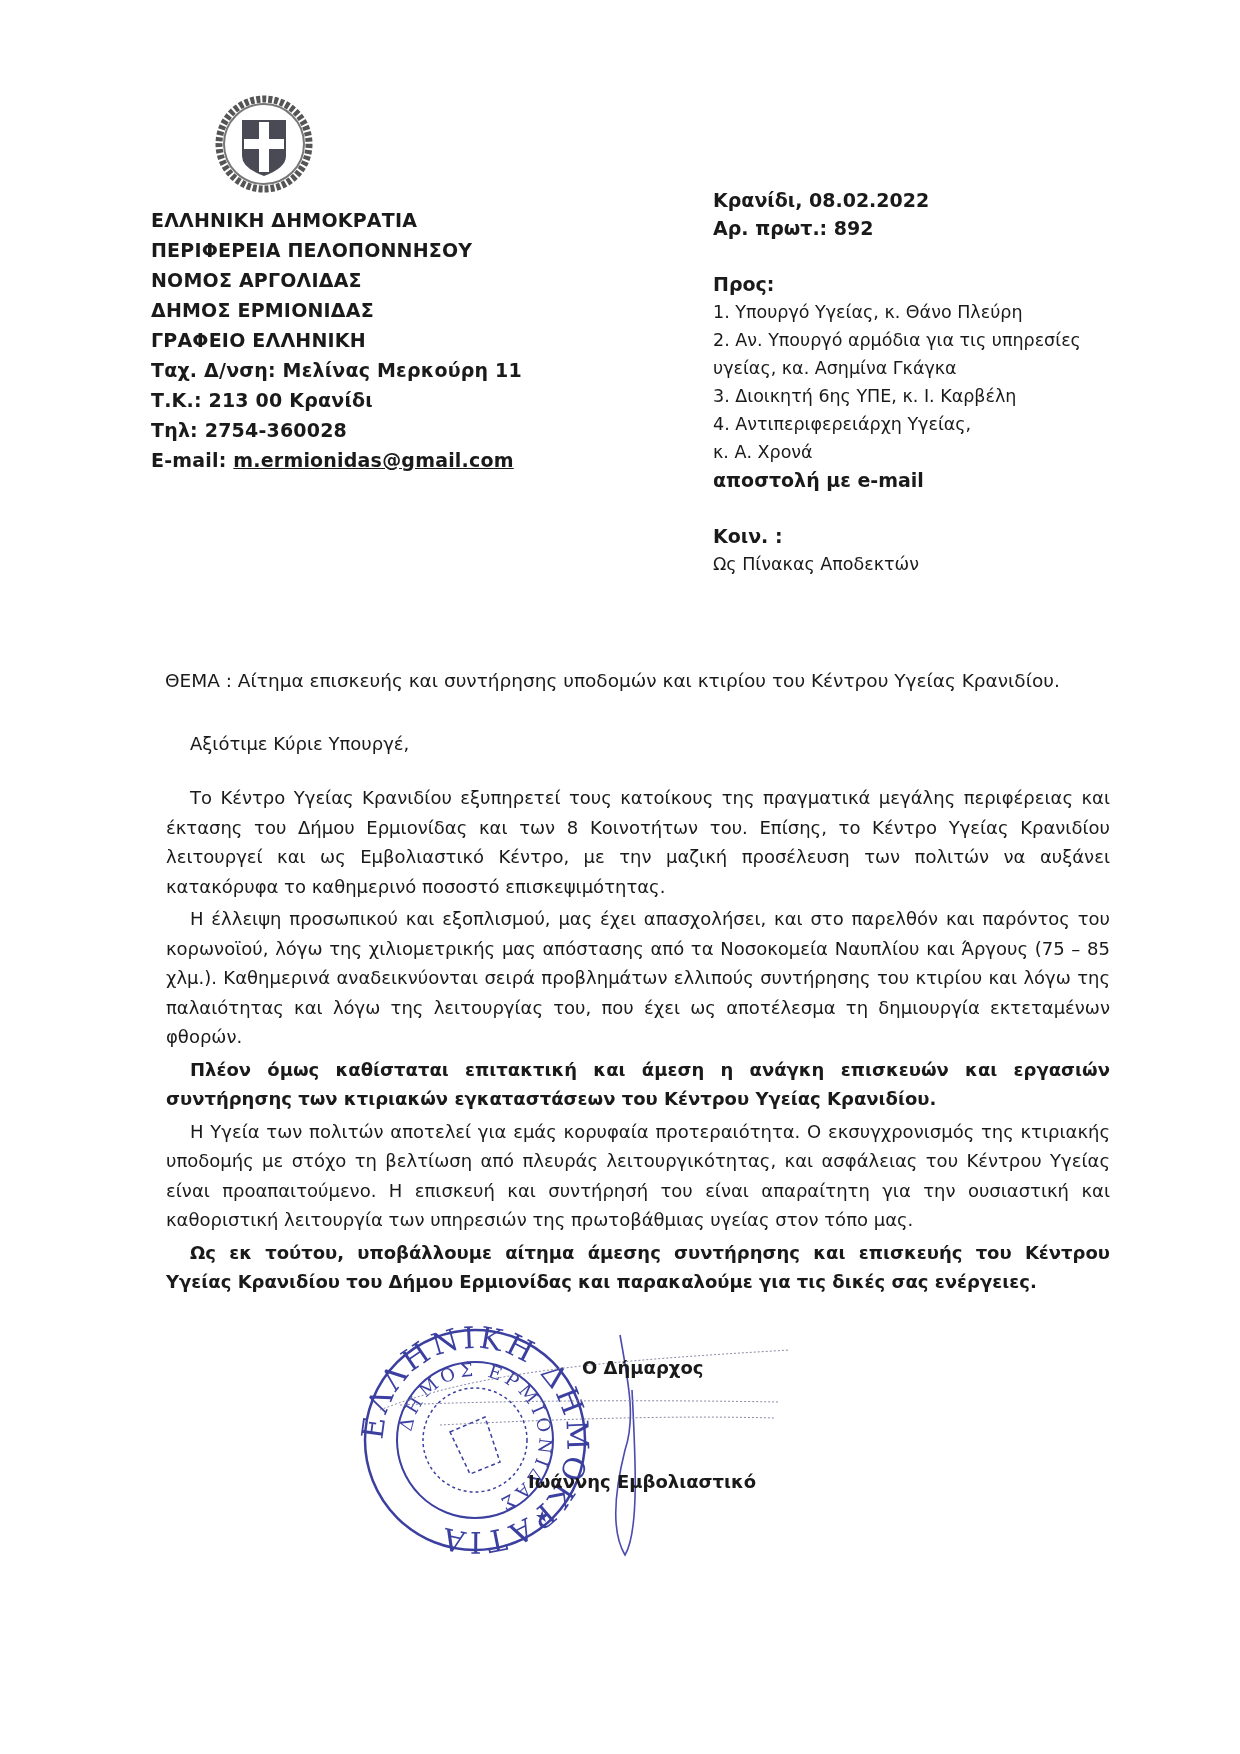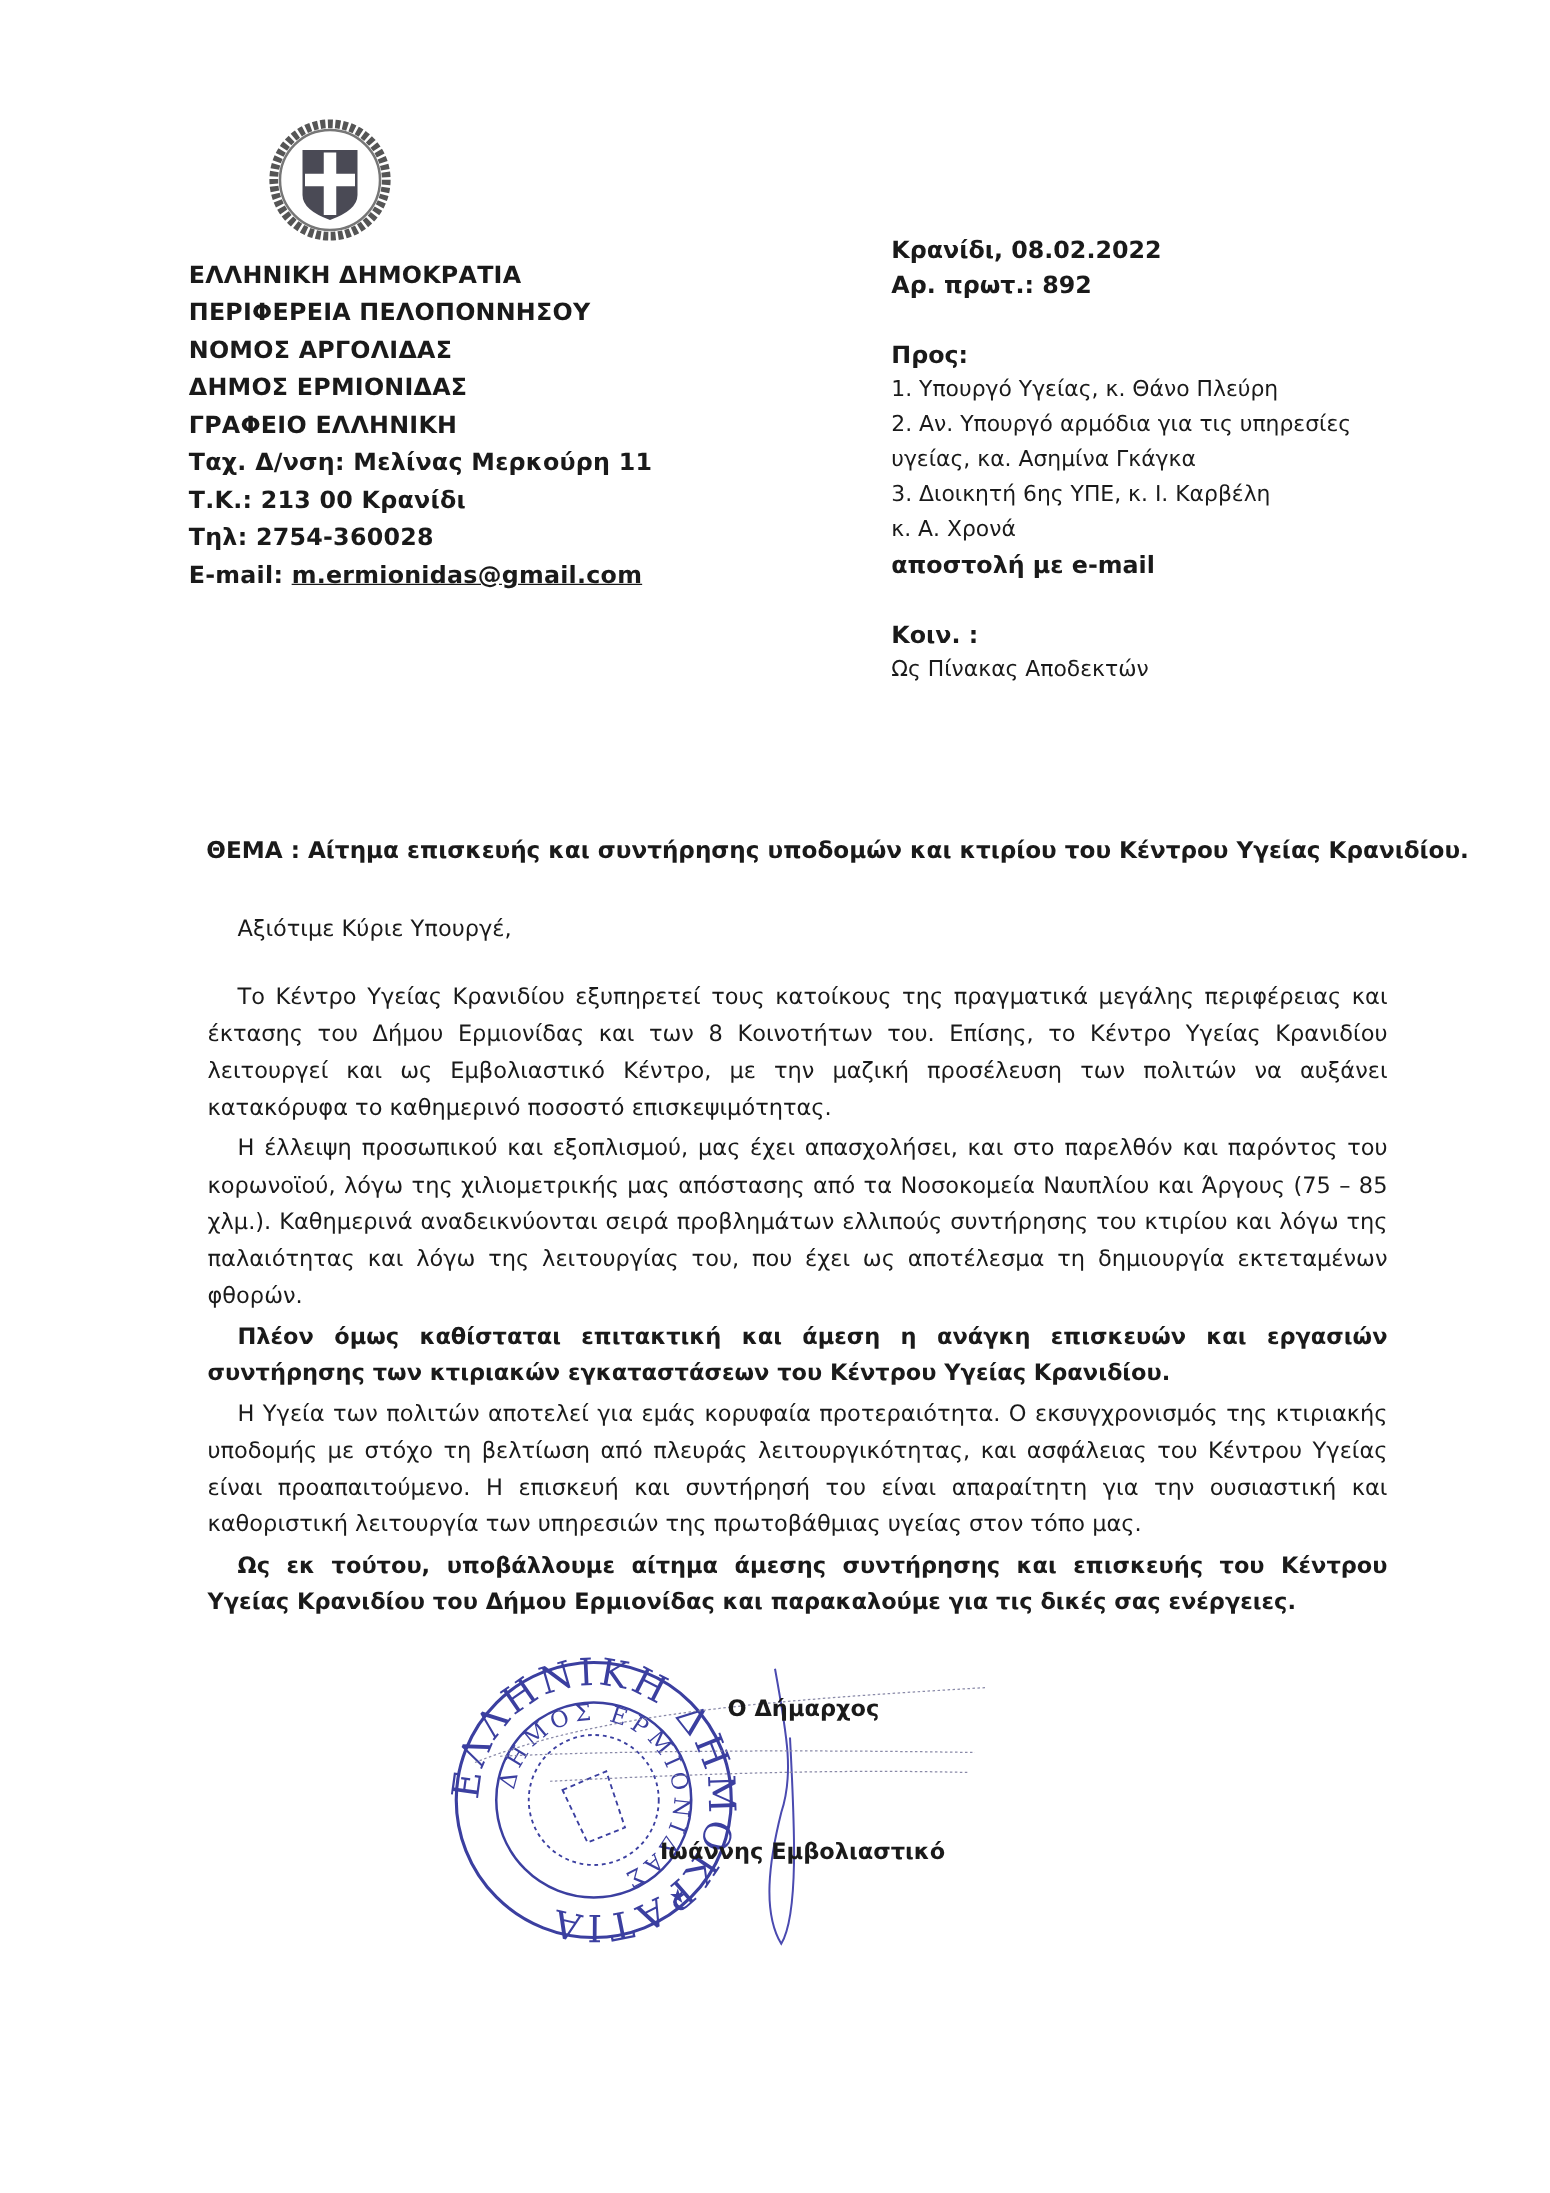--- a/index.html
+++ b/index.html
@@ -15,21 +15,21 @@
   .sender div { white-space: nowrap; }
   .sender .email-link { text-decoration: underline; font-weight: bold; }
 
   
   .right { position: absolute; left: 713px; top: 186px; font-size: 17.5px; line-height: 28px; }
   .right .b { font-weight: bold; font-size: 19px; }
   .right .gap { height: 28px; }
   .right .line { white-space: nowrap; }
 
   
-  .subject { position: absolute; left: 165px; top: 670px; font-weight: bold; font-size: 18.5px; white-space: nowrap; }
+  .subject { position: absolute; left: 165px; top: 670px; font-weight: normal; font-size: 18.5px; white-space: nowrap; }
 
   .salutation { position: absolute; left: 190px; top: 733px; font-size: 18px; white-space: nowrap; }
 
   
   .body-text { position: absolute; left: 166px; top: 783px; width: 944px; font-size: 18px; line-height: 29.5px; text-align: justify; }
   .body-text p { margin: 0 0 3px 0; text-indent: 24px; }
   .body-text p.bold { font-weight: bold; }
 
   
   .sig-title { position: absolute; left: 582px; top: 1357px; font-weight: bold; font-size: 18px; white-space: nowrap; }
@@ -64,20 +64,21 @@
 
   <div class="right">
     <div class="line b">Κρανίδι, 08.02.2022</div>
     <div class="line b">Αρ. πρωτ.: 892</div>
     <div class="gap"></div>
     <div class="line b">Προς:</div>
     <div class="line">1. Υπουργό Υγείας, κ. Θάνο Πλεύρη</div>
     <div class="line">2. Αν. Υπουργό αρμόδια για τις υπηρεσίες</div>
     <div class="line">υγείας, κα. Ασημίνα Γκάγκα</div>
     <div class="line">3. Διοικητή 6ης ΥΠΕ, κ. Ι. Καρβέλη</div>
+    <div class="line">4. Αντιπεριφερειάρχη Υγείας,</div>
     <div class="line">κ. Α. Χρονά</div>
     <div class="line b">αποστολή με e-mail</div>
     <div class="gap"></div>
     <div class="line b">Κοιν. :</div>
     <div class="line">Ως Πίνακας Αποδεκτών</div>
   </div>
 
   <div class="subject">ΘΕΜΑ : Αίτημα επισκευής και συντήρησης υποδομών και κτιρίου του Κέντρου Υγείας Κρανιδίου.</div>
 
   <div class="salutation">Αξιότιμε Κύριε Υπουργέ,</div>

